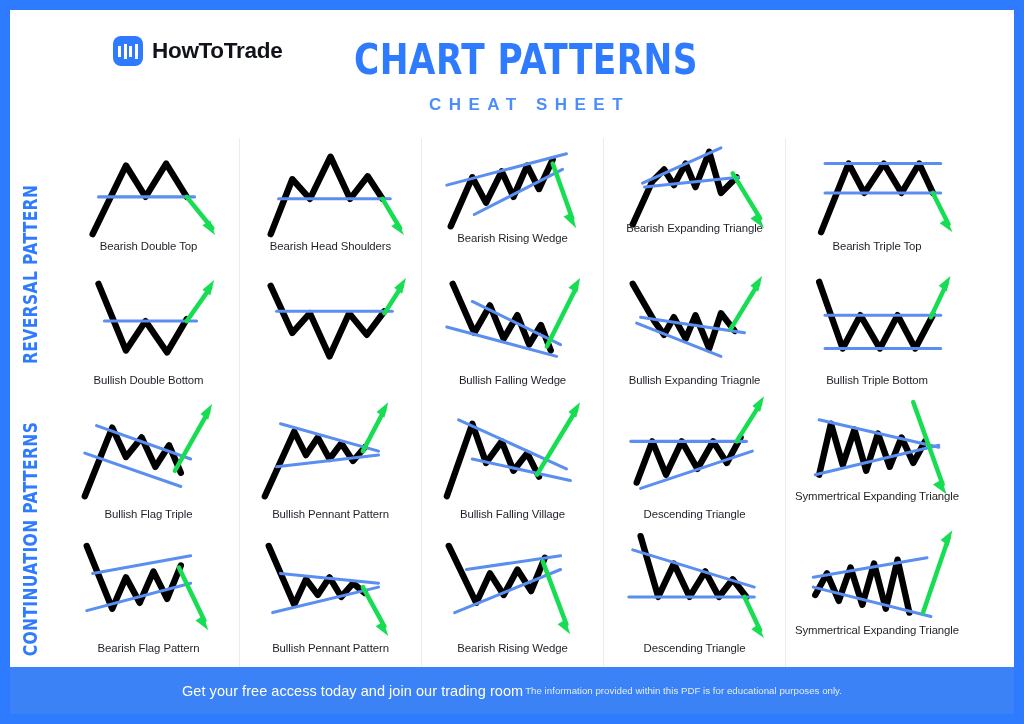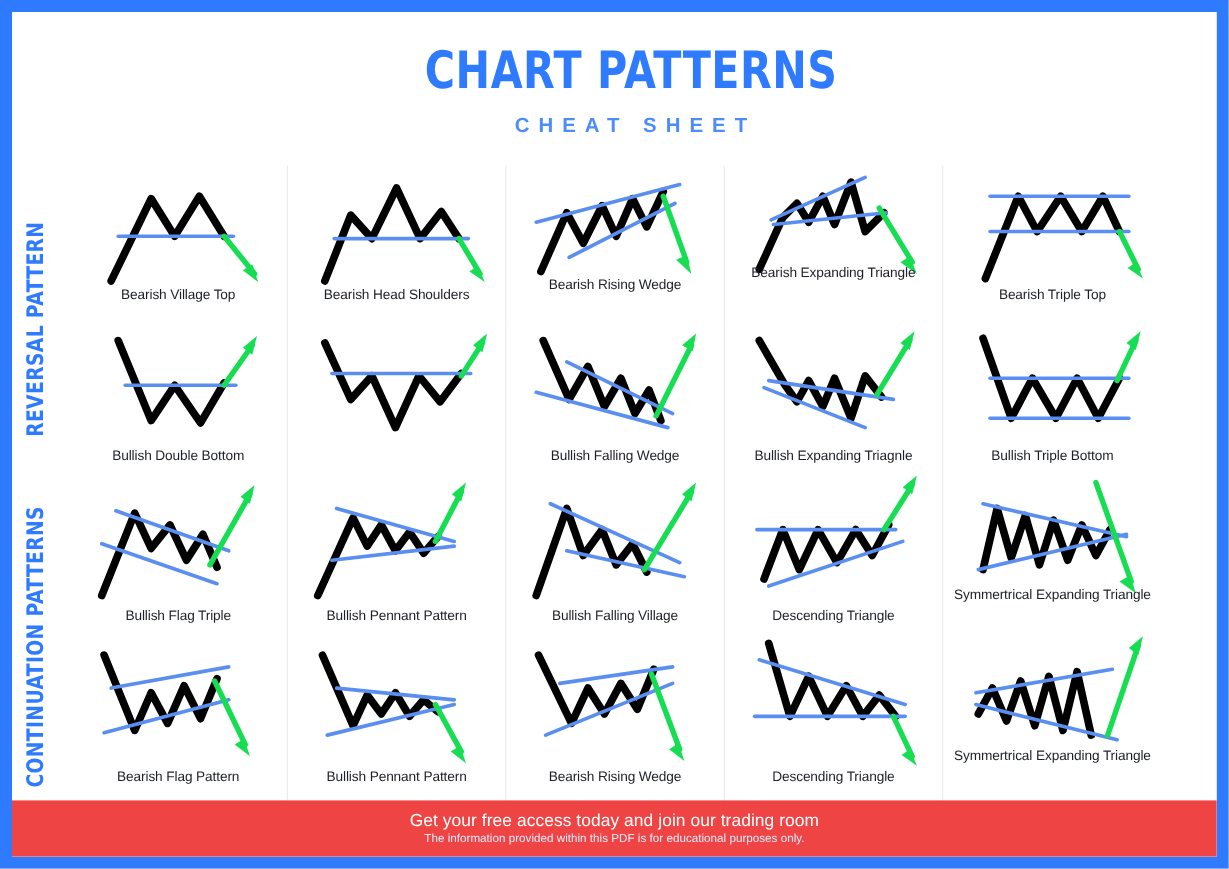--- a/index.html
+++ b/index.html
@@ -112,42 +112,51 @@
     letter-spacing: -0.1px;
   }
   .cell.cap-up .caption { margin-top: -8px; }
   .cell.cap-up2 .caption { margin-top: -18px; }
 
   
   #footer {
     position: absolute;
     left: 0; bottom: 0;
     width: 1004px; height: 47px;
-    background: #ef4444;
+    background: #3b82f6;
     color: #ffffff;
-    display: flex; flex-direction: column;
+    display: flex; flex-direction: row;
     align-items: center; justify-content: center;
     gap: 2px;
   }
   #footer-headline { font-size: 14.5px; font-weight: 400; letter-spacing: 0.05px; }
   #footer-note { font-size: 9.7px; color: #e3ecff; letter-spacing: 0.02px; }
 
   .pl { stroke: #000000; stroke-width: 6.5; fill: none;
         stroke-linecap: round; stroke-linejoin: round; }
   .tl { stroke: #5a8ef0; stroke-width: 3.1; fill: none; stroke-linecap: round; }
   .ar { stroke: #17dd52; stroke-width: 4.6; fill: none; stroke-linecap: round; }
   .arh{ fill: #17dd52; }
 </style>
 </head>
 <body>
 
 <div id="page">
  <div id="sheet">
 
   <div id="header">
+    <div id="brand">
+      <div id="logo-mark">
+        <i></i>
+            <i></i>
+            <i></i>
+            <i></i>
+      </div>
+      <div id="brand-name">HowToTrade</div>
+    </div>
     <div id="title-block">
       <div id="main-title">CHART PATTERNS</div>
       <div id="sub-title">CHEAT SHEET</div>
     </div>
   </div>
 
   <div class="rail" id="rail-reversal">
     <span>REVERSAL PATTERN</span>
   </div>
   <div class="rail" id="rail-continuation">
@@ -158,21 +167,21 @@
 
     <div class="cell">
       <div class="art">
         <svg viewBox="0 0 170 100" preserveAspectRatio="xMidYMid meet">
           <polyline class="pl" points="28,94 62,24 82,56 103,22 124,56"></polyline>
           <line class="tl" x1="34" y1="56" x2="132" y2="56"></line>
           <line class="ar" x1="124" y1="56" x2="150" y2="88"></line>
           <polygon class="arh" points="153,95 140,85 148,80"></polygon>
         </svg>
       </div>
-      <div class="caption">Bearish Village Top</div>
+      <div class="caption">Bearish Double Top</div>
     </div>
 
     <div class="cell">
       <div class="art">
         <svg viewBox="0 0 170 100" preserveAspectRatio="xMidYMid meet">
           <polyline class="pl" points="24,94 46,38 64,58 85,15 105,58 123,35 138,58"></polyline>
           <line class="tl" x1="32" y1="58" x2="146" y2="58"></line>
           <line class="ar" x1="138" y1="58" x2="156" y2="88"></line>
           <polygon class="arh" points="160,95 147,86 154,81"></polygon>
         </svg>

